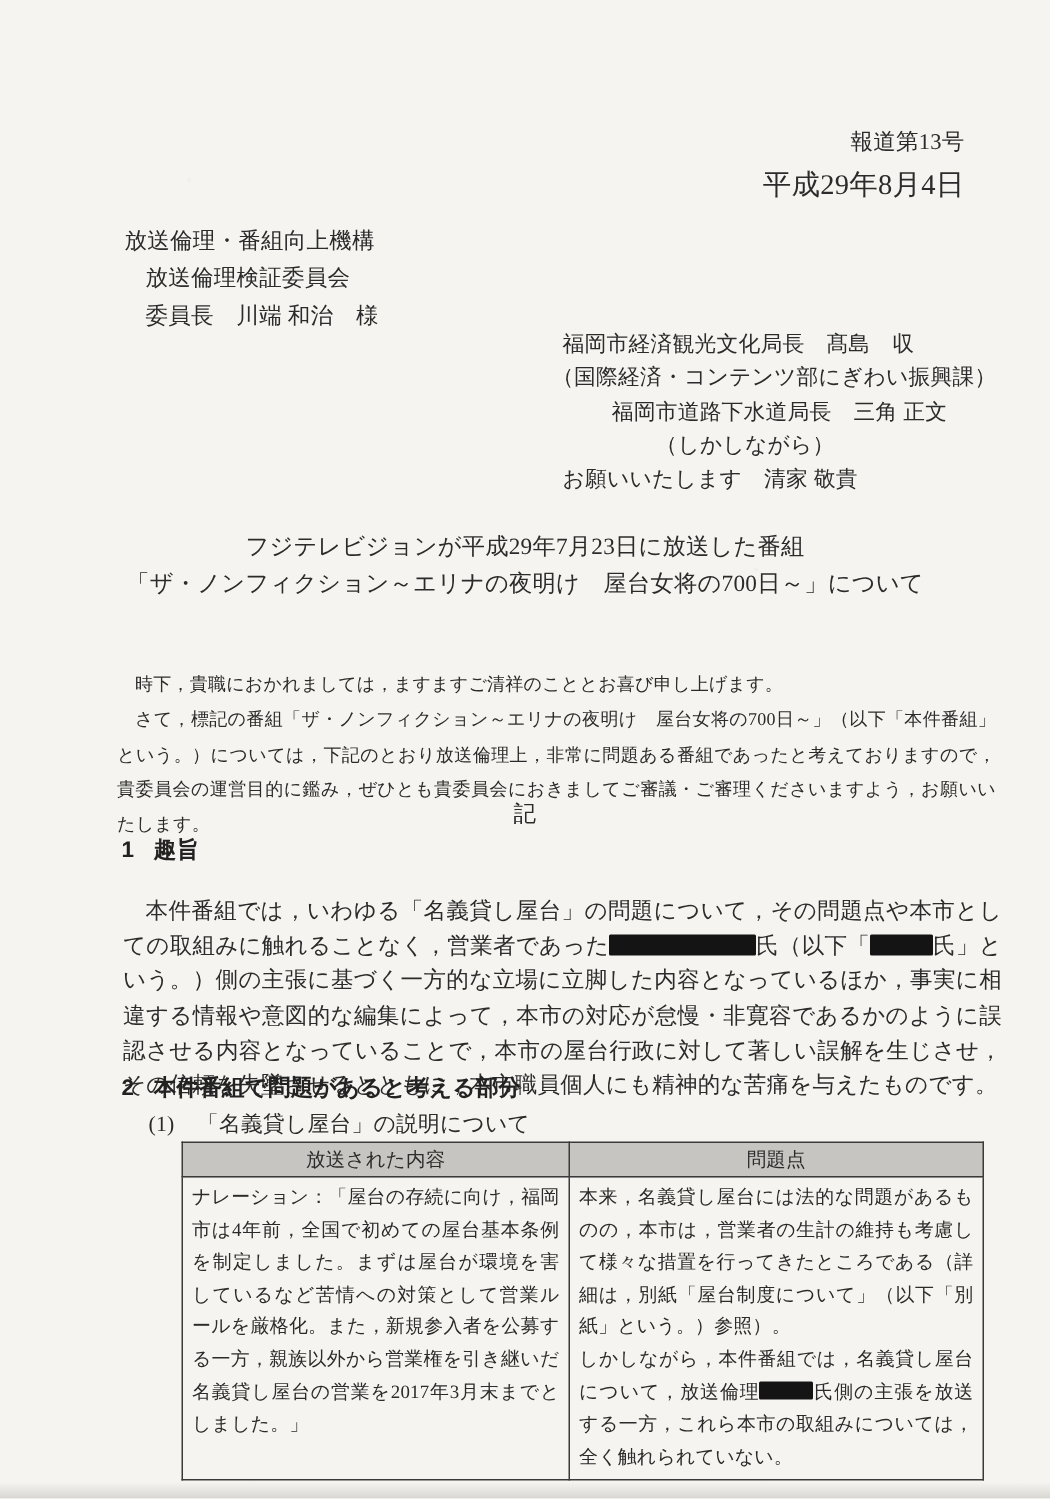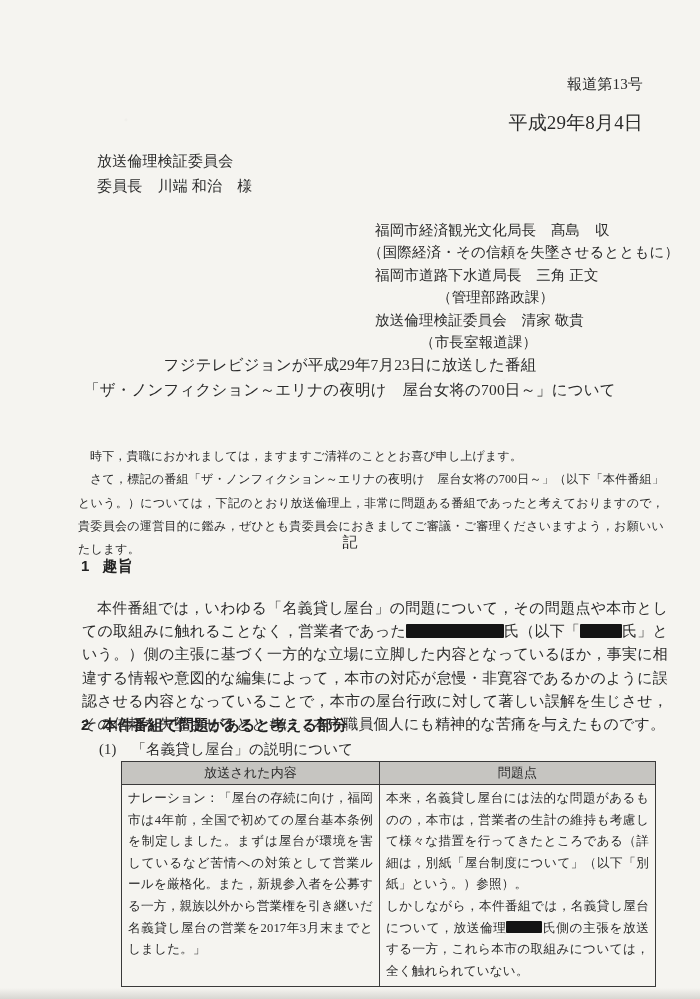--- a/index.html
+++ b/index.html
@@ -10,28 +10,28 @@
     background-image:
       radial-gradient(circle at 18% 12%, rgba(0,0,0,0.02) 0 1px, transparent 2px),
       radial-gradient(circle at 72% 38%, rgba(0,0,0,0.02) 0 1px, transparent 2px),
       radial-gradient(circle at 40% 80%, rgba(0,0,0,0.02) 0 1px, transparent 2px);
     overflow:hidden;
     font-family:"Liberation Serif","DejaVu Serif",serif;
     color:#2b2b2b;
     letter-spacing:0.01em;
   }
   .abs{position:absolute;}
-  .doc-number{top:75px;right:57px;font-size:15px;}
+  .doc-number{top:85px;right:57px;font-size:15px;}
   .doc-date{top:110px;right:57px;font-size:19px;}
   .addressee{top:149px;left:83px;font-size:15px;line-height:25px;}
   .addressee .ind{padding-left:14px;}
   .senders{top:219px;left:368px;font-size:14.5px;line-height:22.4px;}
   .senders .s0{padding-left:7px;}
   .senders .s1{padding-left:0;}
-  .senders .s2{padding-left:7px;}
+  .senders .s2{padding-left:7px;text-align:center;}
   .senders .s3{padding-left:69px;}
   .senders .s4{padding-left:7px;}
   .senders .s5{padding-left:52px;}
   .title-block{top:352px;left:0;width:700px;text-align:center;font-size:15.5px;line-height:25px;}
   .intro{top:420px;left:78px;width:586px;font-size:12px;line-height:23.3px;text-align:justify;margin-top:25px;}
   .intro p{margin:0;text-indent:1em;}
   .ki{top:533px;left:0;width:700px;text-align:center;font-size:15px;}
   .sec-head{font-family:"Liberation Sans","DejaVu Sans",sans-serif;font-weight:bold;font-size:15px;color:#222;}
   .sec1-head{top:557px;left:81px;}
   .sec2-head{top:716px;left:81px;}
@@ -63,31 +63,31 @@
 </style>
 </head>
 <body>
 
 <div class="page">
 
   <div class="abs doc-number">報道第13号</div>
   <div class="abs doc-date">平成29年8月4日</div>
 
   <div class="abs addressee">
+    <div>放送倫理・番組向上機構</div>
     <div class="ind">放送倫理検証委員会</div>
     <div class="ind">委員長　川端 和治　様</div>
   </div>
 
   <div class="abs senders">
     <div class="s0">福岡市経済観光文化局長　髙島　収</div>
-    <div class="s1">（国際経済・その信頼を失墜させるとともに）</div>
+    <div class="s1">（国際経済・コンテンツ部にぎわい振興課）</div>
     <div class="s2">福岡市道路下水道局長　三角 正文</div>
-    <div class="s3">（管理部路政課）</div>
-    <div class="s4">放送倫理検証委員会　清家 敬貴</div>
-    <div class="s5">（市長室報道課）</div>
+    <div class="s3">（しかしながら）</div>
+    <div class="s4">お願いいたします　清家 敬貴</div>
   </div>
 
   <div class="abs title-block">
     <div>フジテレビジョンが平成29年7月23日に放送した番組</div>
     <div>「ザ・ノンフィクション～エリナの夜明け　屋台女将の700日～」について</div>
   </div>
 
   <div class="abs intro">
     <p>時下，貴職におかれましては，ますますご清祥のこととお喜び申し上げます。</p>
     <p>さて，標記の番組「ザ・ノンフィクション～エリナの夜明け　屋台女将の700日～」（以下「本件番組」という。）については，下記のとおり放送倫理上，非常に問題ある番組であったと考えておりますので，貴委員会の運営目的に鑑み，ぜひとも貴委員会におきましてご審議・ご審理くださいますよう，お願いいたします。</p>

